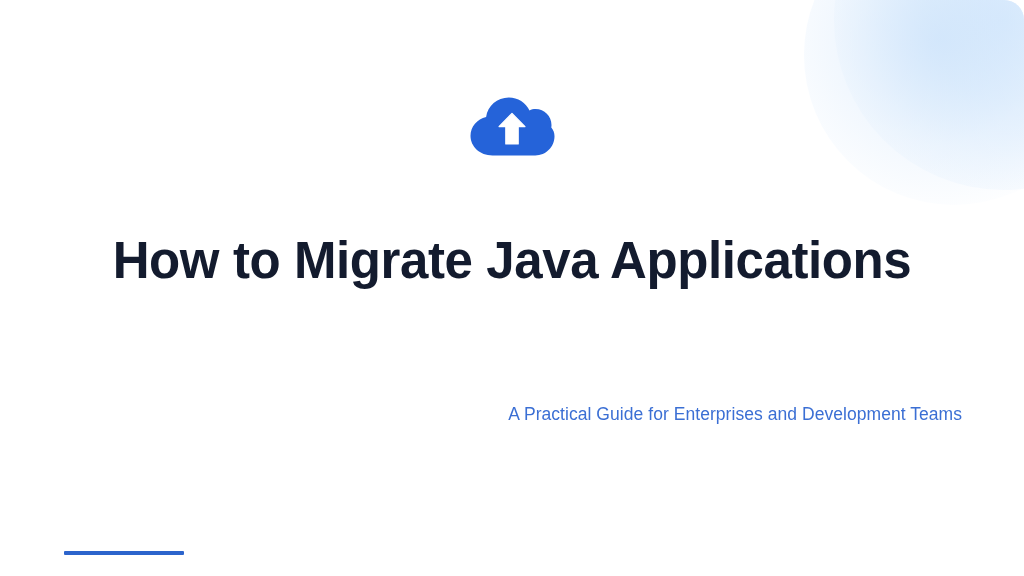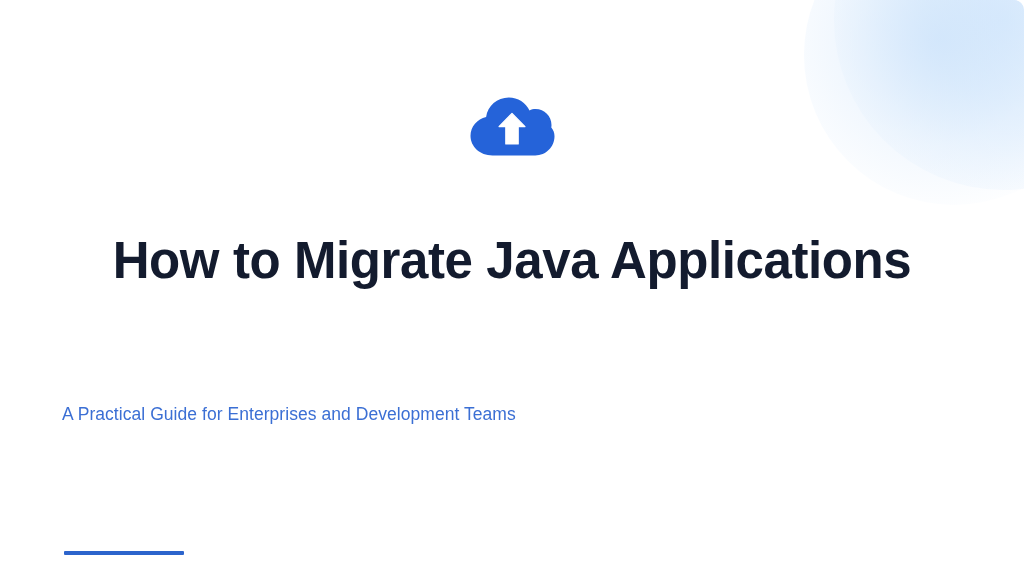--- a/index.html
+++ b/index.html
@@ -16,21 +16,21 @@
     font-family: "Liberation Sans", sans-serif;
     -webkit-font-smoothing: antialiased;
   }
 
   
   .slide {
     position: relative;
     width: 1024px;
     height: 576px;
     background: #ffffff;
-    border-radius: 10px;
+    border-radius: 20px;
     overflow: hidden;
     box-sizing: border-box;
   }
 
   
   .corner-glow {
     position: absolute;
     top: -150px;
     right: -150px;
     width: 340px;
@@ -100,21 +100,21 @@
   }
   .headline .line { display: block; }
 
   
   .subtitle {
     position: absolute;
     left: 50%;
     transform: translateX(-50%);
     top: 384px;
     width: 900px;
-    text-align: left;
+    text-align: right;
     color: #3b6fd4;
     font-family: "Liberation Sans", sans-serif;
     font-size: 17.5px;
     font-weight: 400;
     line-height: 25px;
     letter-spacing: 0.05px;
     white-space: nowrap;
   }
 
   

